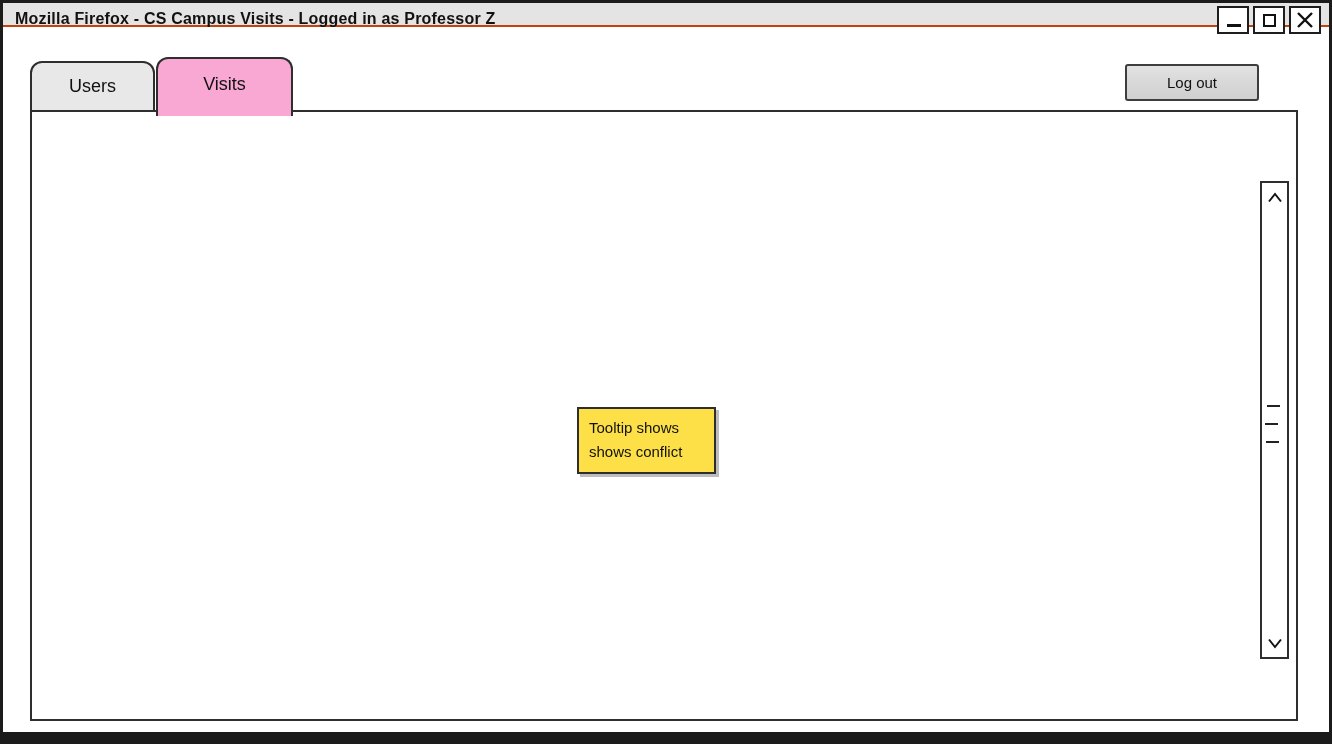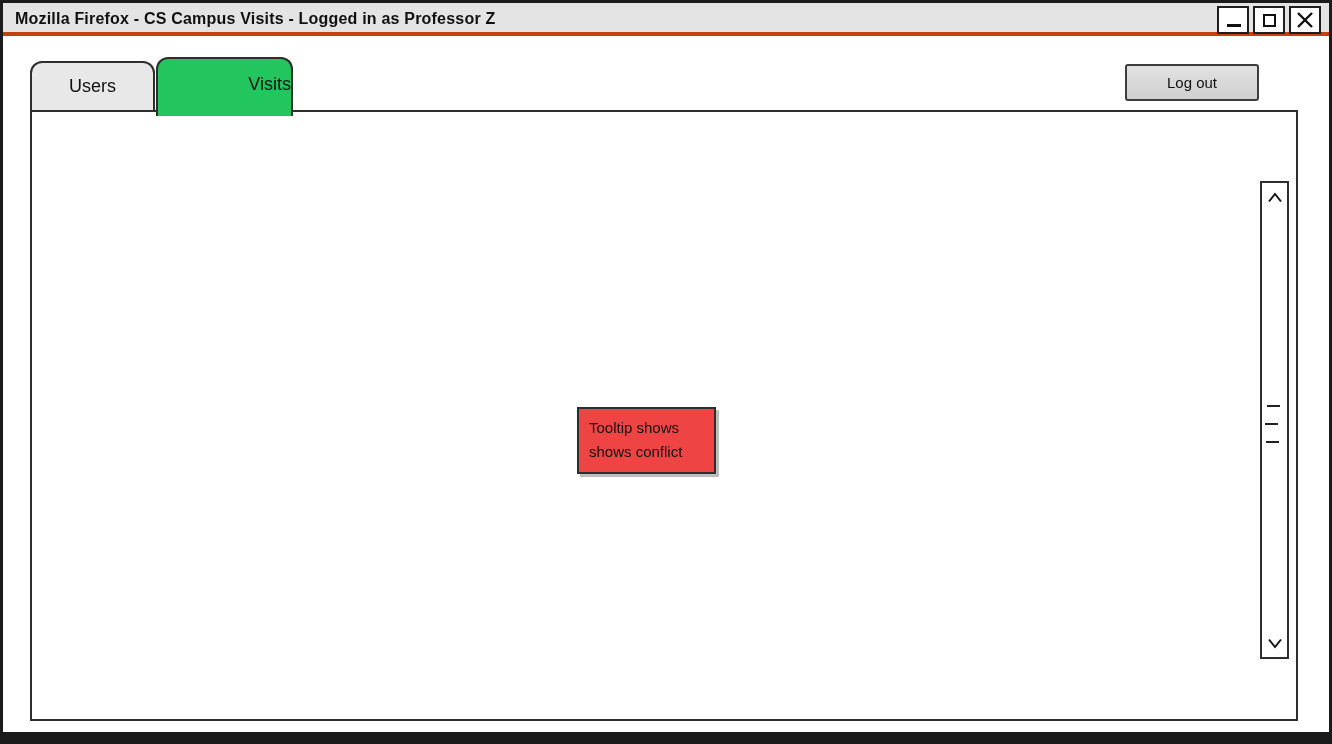--- a/index.html
+++ b/index.html
@@ -1,31 +1,31 @@
 <!DOCTYPE html>
 <html><head>
 <meta charset="utf-8">
 <style>
   * { margin:0; padding:0; box-sizing:border-box; }
   html,body { width:1332px; height:744px; background:#fff; font-family:"Liberation Sans", sans-serif; color:#111; }
   .window { position:relative; width:1332px; height:744px; border:3px solid #1b1b1b; background:#fff; overflow:hidden; }
   .bottom-strip { position:absolute; left:0; right:0; bottom:0; height:9px; background:#1b1b1b; }
 
   
-  .titlebar { position:absolute; left:0; right:0; top:0; height:33px; background:#e4e4e4; border-bottom:4px solid #c2410c; }
+  .titlebar { position:absolute; left:0; right:0; top:0; height:24px; background:#e4e4e4; border-bottom:2px solid #c2410c; }
   .title-text { position:absolute; left:12px; top:0; line-height:31px; font-size:16px; font-weight:bold; letter-spacing:.2px; }
   .win-controls { position:absolute; right:8px; top:3px; display:flex; gap:4px; }
   .win-btn { width:32px; height:28px; background:#fff; border:2.5px solid #1d1d1d; display:flex; align-items:center; justify-content:center; position:relative; cursor:pointer; }
   .min-glyph { position:absolute; bottom:5px; left:8px; width:14px; border-bottom:3px solid #111; }
   .max-glyph { width:13px; height:13px; border:2.5px solid #111; }
 
   
   .tab { position:absolute; border:2px solid #2e2e2e; border-radius:12px 12px 0 0; text-align:center; font-size:18px; cursor:pointer; }
   .tab-users { left:27px; top:58px; width:125px; height:51px; background:#e8e8e8; z-index:1; line-height:47px; }
-  .tab-visits { left:153px; top:54px; width:137px; height:59px; background:#22c55e; border-bottom:none; z-index:3; line-height:51px;text-align:right; }
+  .tab-visits { left:153px; top:54px; width:137px; height:59px; background:#f9a8d4; border-bottom:none; z-index:3; line-height:51px; }
 
   .logout-btn { position:absolute; left:1122px; top:61px; width:134px; height:37px; }
 
   
   .panel { position:absolute; left:27px; top:107px; width:1268px; height:611px; border:2px solid #2e2e2e; background:#fff; z-index:2; }
 
   .flabel { position:absolute; font-size:15px; white-space:nowrap; }
   .finput { position:absolute; border:2px solid #2e2e2e; background:#fff; font-family:"Liberation Sans", sans-serif; font-size:15px; padding:0 6px; }
 
   .btn { background:linear-gradient(#e2e2e2,#cfcfcf); border:2px solid #3d3d3d; border-radius:3px; font-family:"Liberation Sans", sans-serif; font-size:15px; color:#111; cursor:pointer; }
@@ -42,21 +42,21 @@
   .warn-icon { display:inline-block; vertical-align:-3px; margin-left:8px; }
 
   
   .scrollbar { position:absolute; left:1257px; top:178px; width:29px; height:478px; background:#fff; border:2px solid #2e2e2e; z-index:4; }
   .scroll-arrow { position:absolute; left:0; width:100%; height:24px; display:flex; align-items:center; justify-content:center; cursor:pointer; }
   .scroll-up { top:2px; } .scroll-down { bottom:2px; }
   .grip { position:absolute; left:5px; width:13px; border-top:2.5px solid #222; }
   .grip1 { top:222px; } .grip2 { top:240px; left:3px; } .grip3 { top:258px; left:4px; }
 
   
-  .tooltip { position:absolute; left:574px; top:404px; width:139px; height:67px; background:#ef4444; border:2px solid #2e2e2e; box-shadow:3px 3px 0 #bdbdbd; z-index:5; padding:7px 0 0 10px; font-size:15px; line-height:24px; }
+  .tooltip { position:absolute; left:574px; top:404px; width:139px; height:67px; background:#fde047; border:2px solid #2e2e2e; box-shadow:3px 3px 0 #bdbdbd; z-index:5; padding:7px 0 0 10px; font-size:15px; line-height:24px; }
 
   .footer-line { position:absolute; left:47px; font-size:15px; white-space:nowrap; }
   .footer-claimed { top:660px; }
   .footer-completed { top:688px; }
 </style>
 </head>
 <body>
 
 <div class="window">
 

